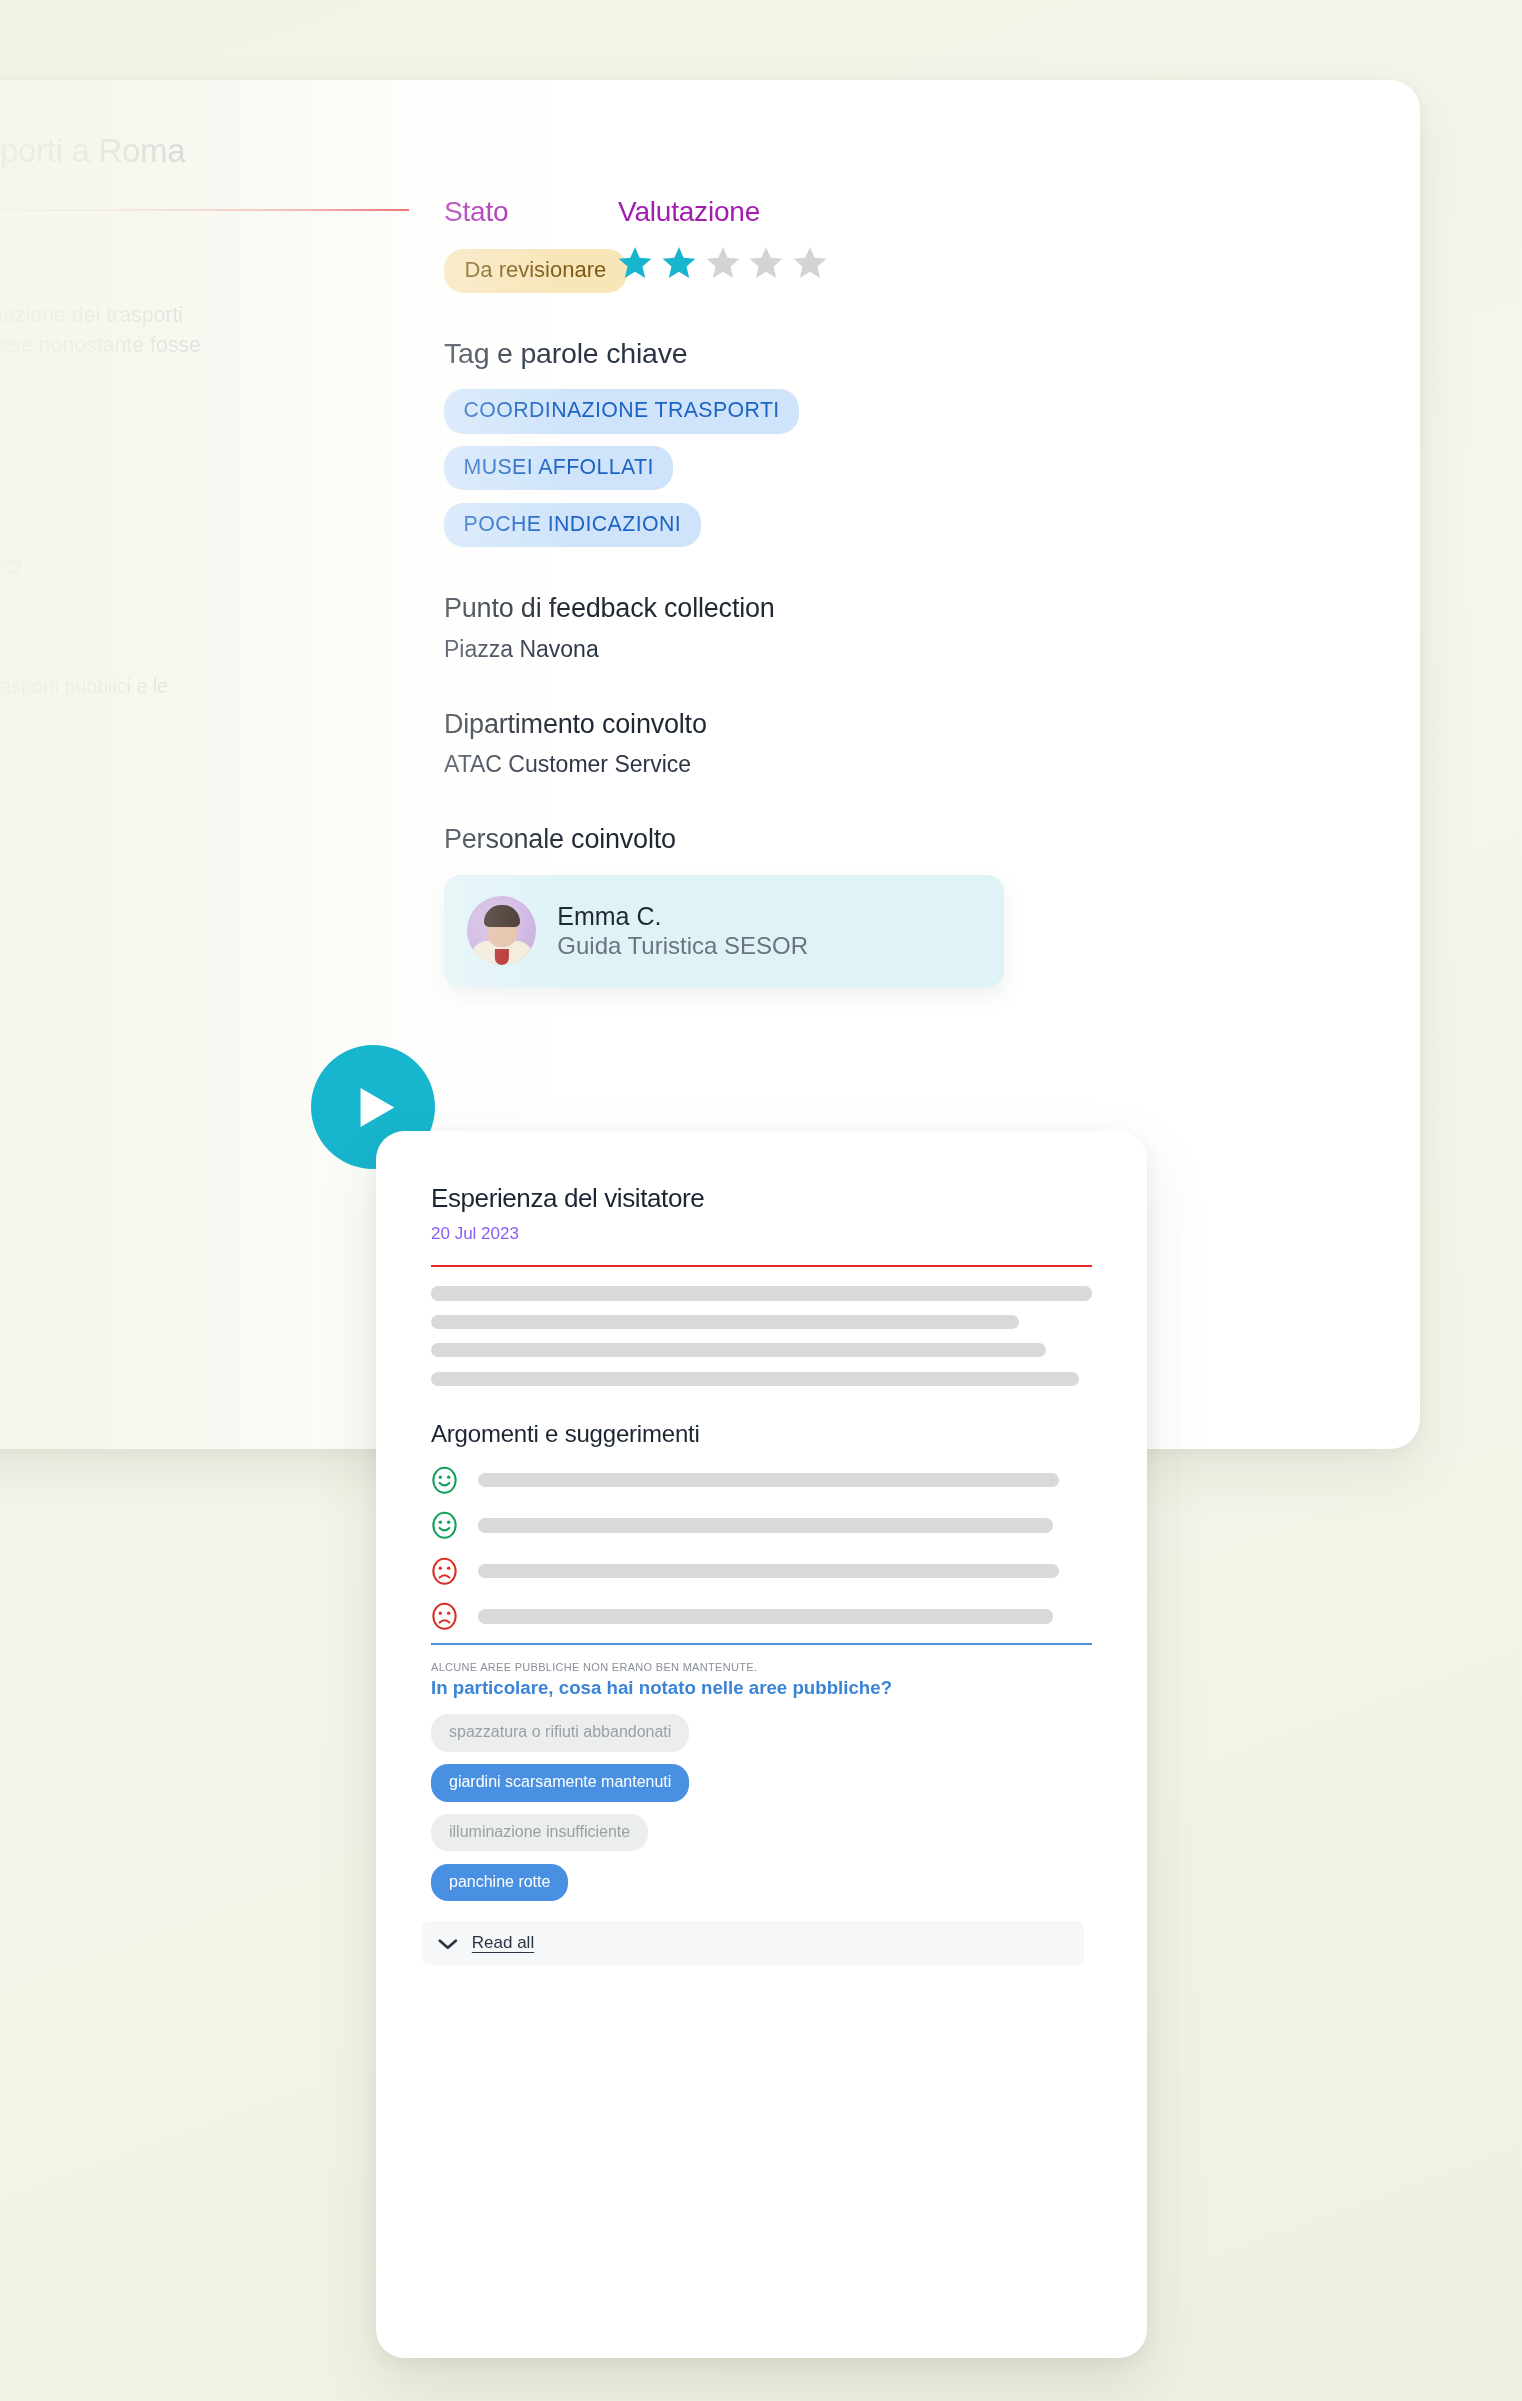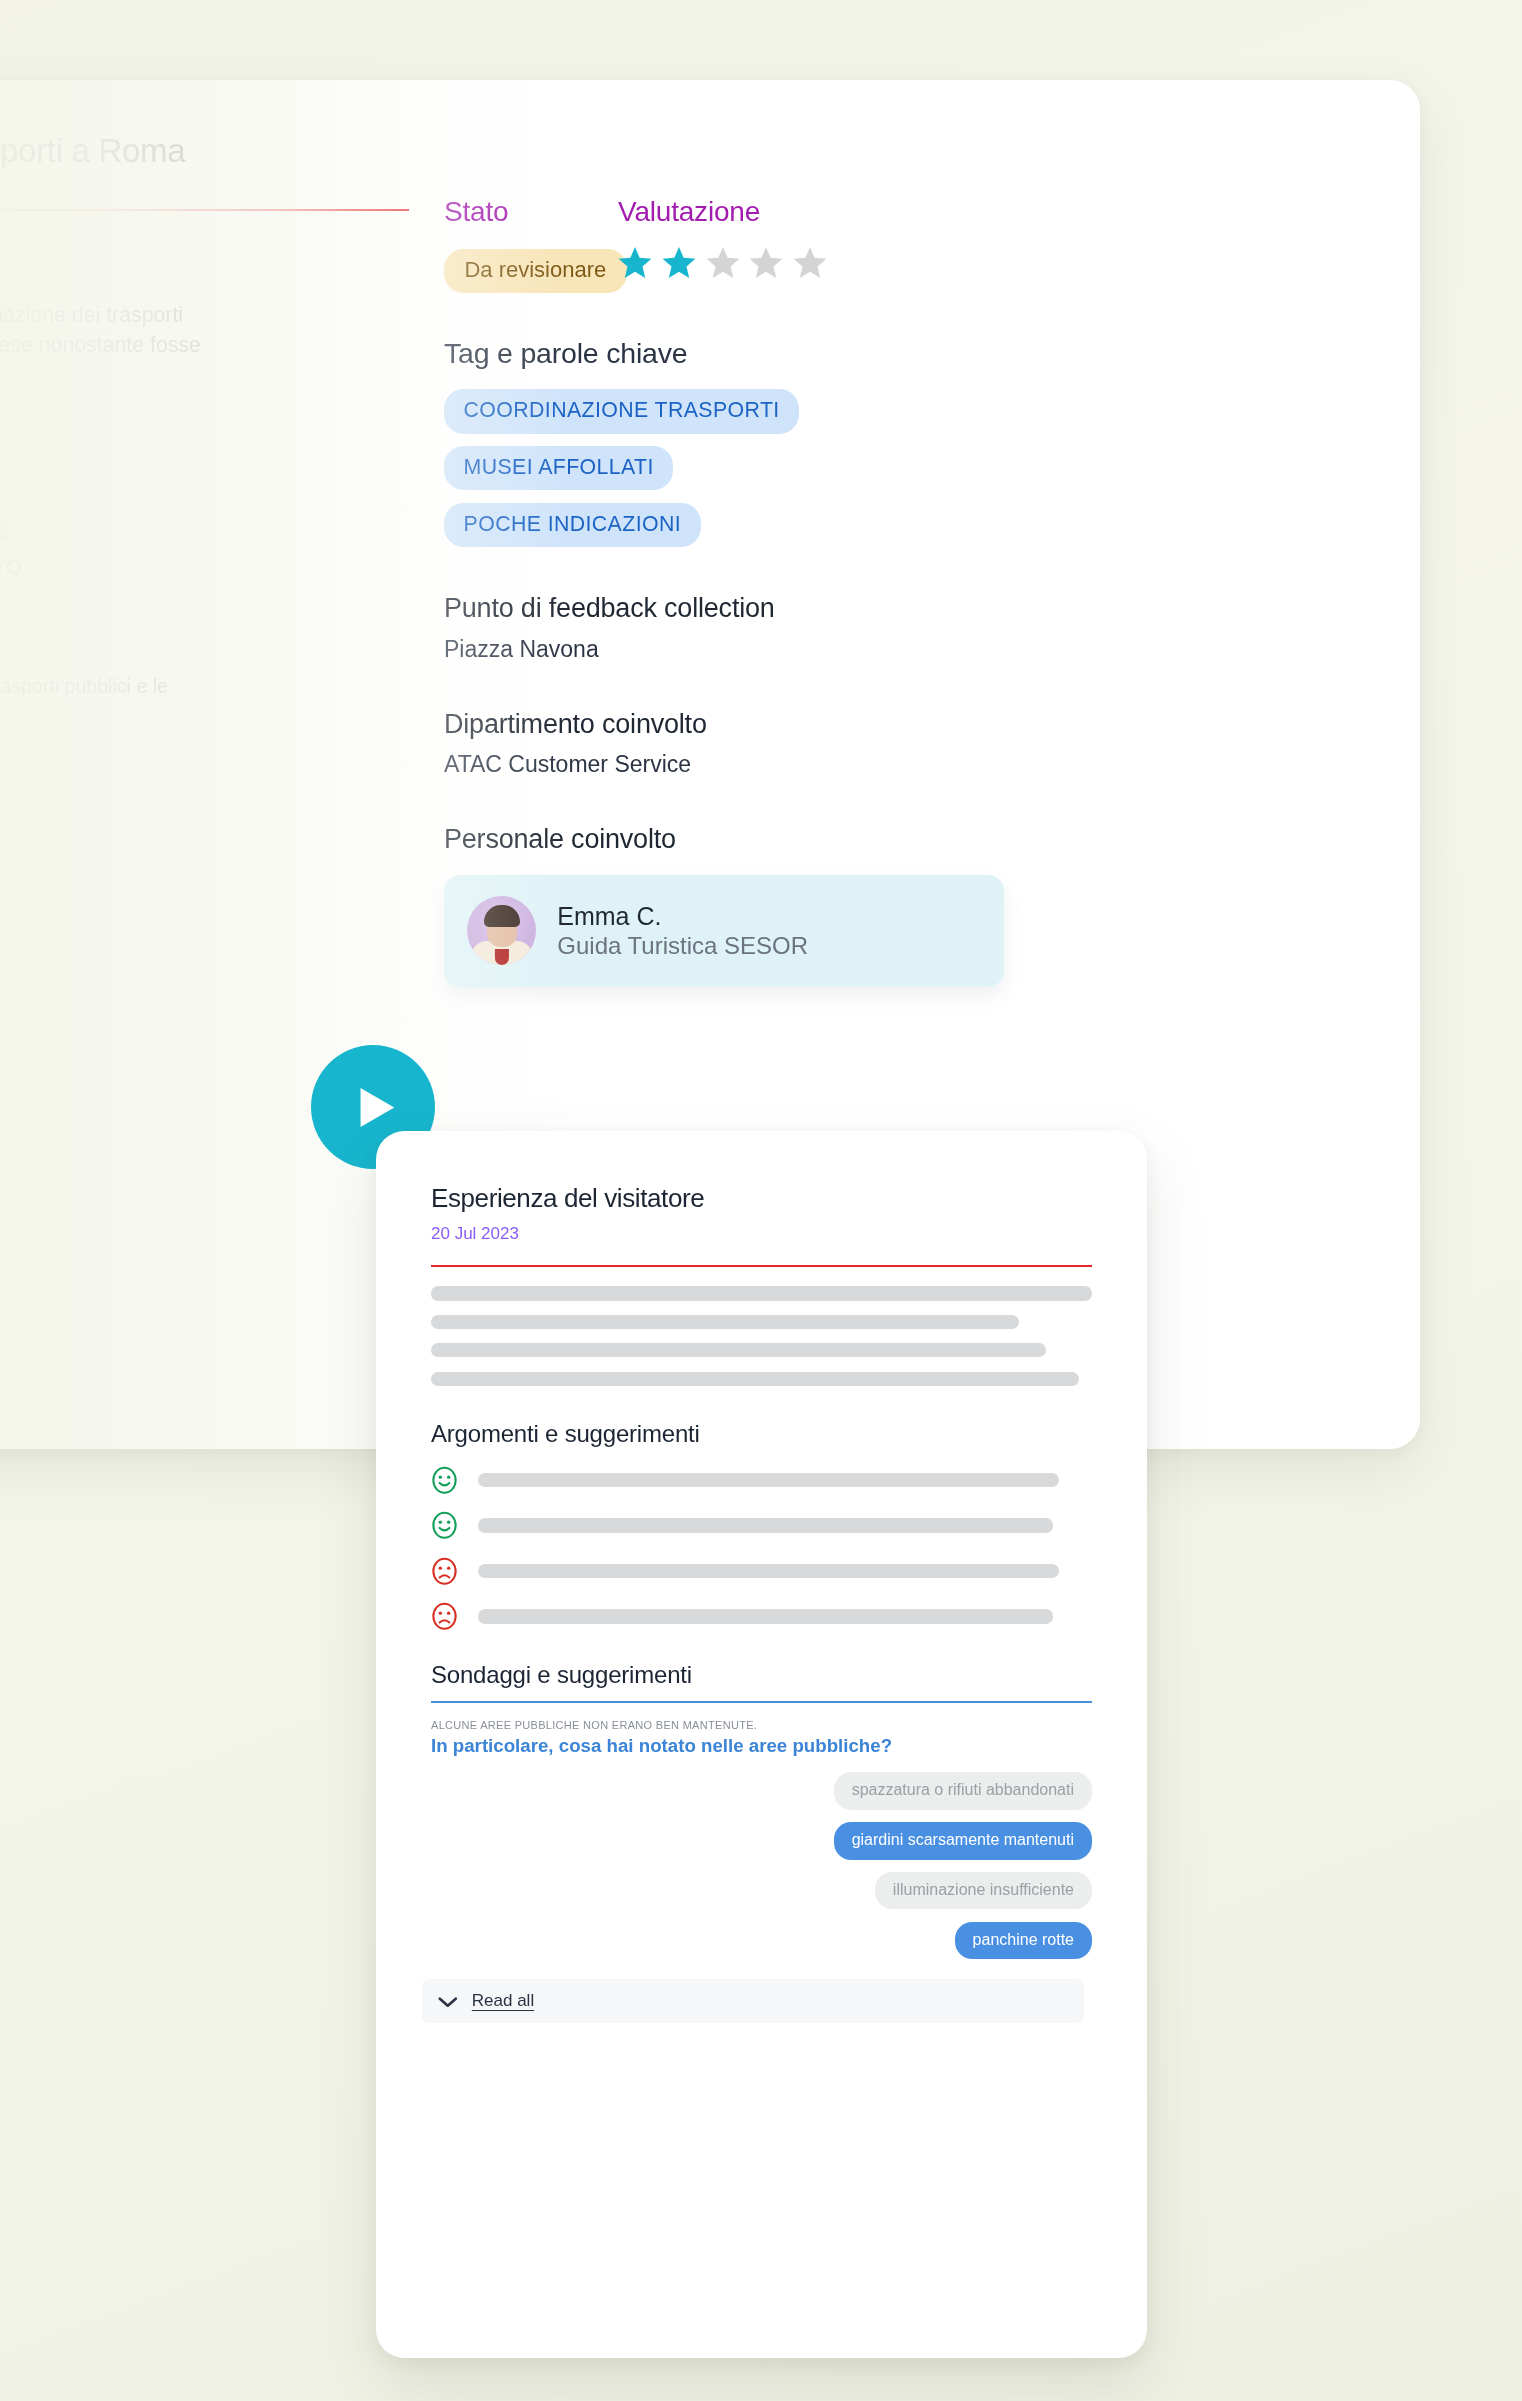--- a/index.html
+++ b/index.html
@@ -266,21 +266,21 @@
     font-size: 11px;
     color: #8a8f98;
     letter-spacing: 0.3px;
   }
   .q-main {
     margin-top: 4.4px;
     font-size: 18.7px;
     font-weight: bold;
     color: #3b84d6;
   }
-  .chips { margin-top: 15px; display:flex; flex-direction:column; align-items:flex-end; gap: 12.4px; }
+  .chips { margin-top: 15px; display:flex; flex-direction:column; align-items:flex-start; gap: 12.4px; }
   .chip {
     font-size: 16px;
     padding: 9.8px 18px 11.6px;
     border-radius: 17px;
     line-height: 1;
     cursor: pointer;
   }
   .chip.off { background: #eceded; color: #9aa0a6; }
   .chip.on  { background: #4a90e2; color: #ffffff; }
 
@@ -441,21 +441,20 @@
         <svg width="27" height="28.5" viewBox="0 0 30 32">
           <ellipse cx="15" cy="16" rx="12.5" ry="14" fill="none" stroke="#d93025" stroke-width="2.3"></ellipse>
           <circle cx="10.3" cy="12.5" r="1.9" fill="#d93025"></circle>
           <circle cx="19.7" cy="12.5" r="1.9" fill="#d93025"></circle>
           <path d="M9.5 23 Q15 18 20.5 23" fill="none" stroke="#d93025" stroke-width="2.3" stroke-linecap="round"></path>
         </svg>
         <div class="topic-bar" style="width: 87%;"></div>
       </div>
     </div>
 
-  <div class="m-h-div">Sondaggi e suggerimenti</div>
   <div class="blue-rule"></div>
 
   <div class="q-sub">ALCUNE AREE PUBBLICHE NON ERANO BEN MANTENUTE.</div>
   <div class="q-main">In particolare, cosa hai notato nelle aree pubbliche?</div>
 
   <div class="chips" id="chip-list">
       <div class="chip off">spazzatura o rifiuti abbandonati</div>
       <div class="chip on">giardini scarsamente mantenuti</div>
       <div class="chip off">illuminazione insufficiente</div>
       <div class="chip on">panchine rotte</div>

